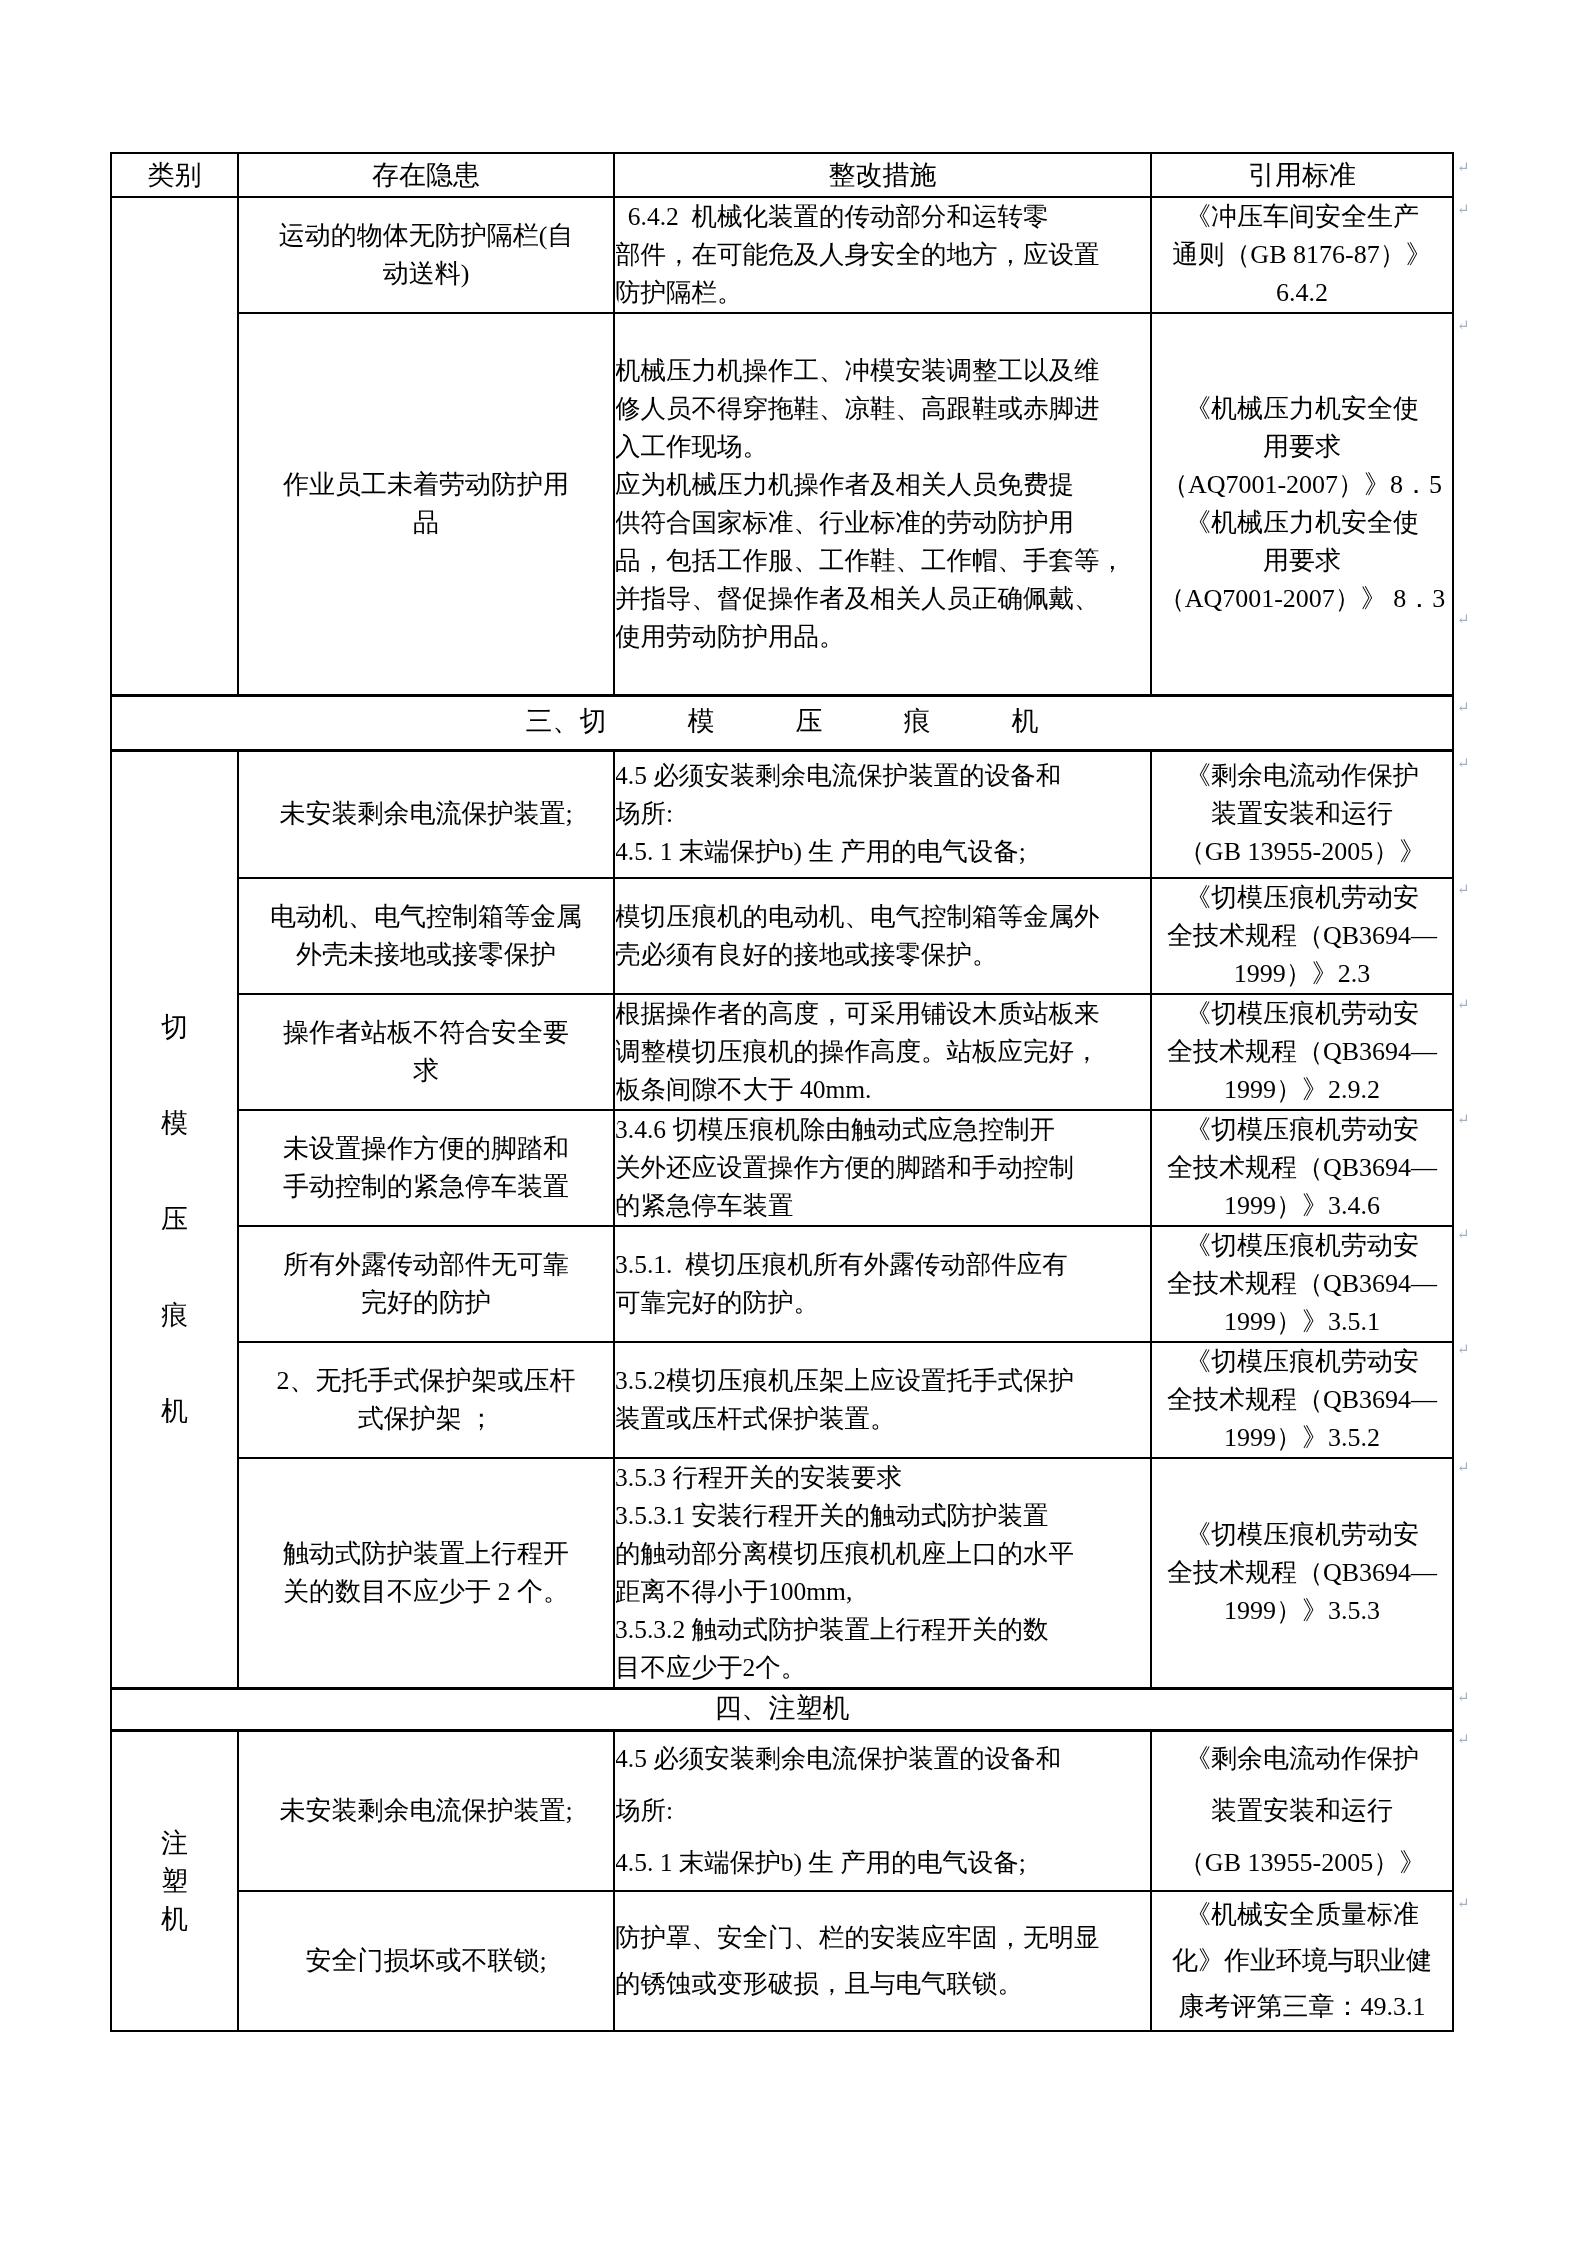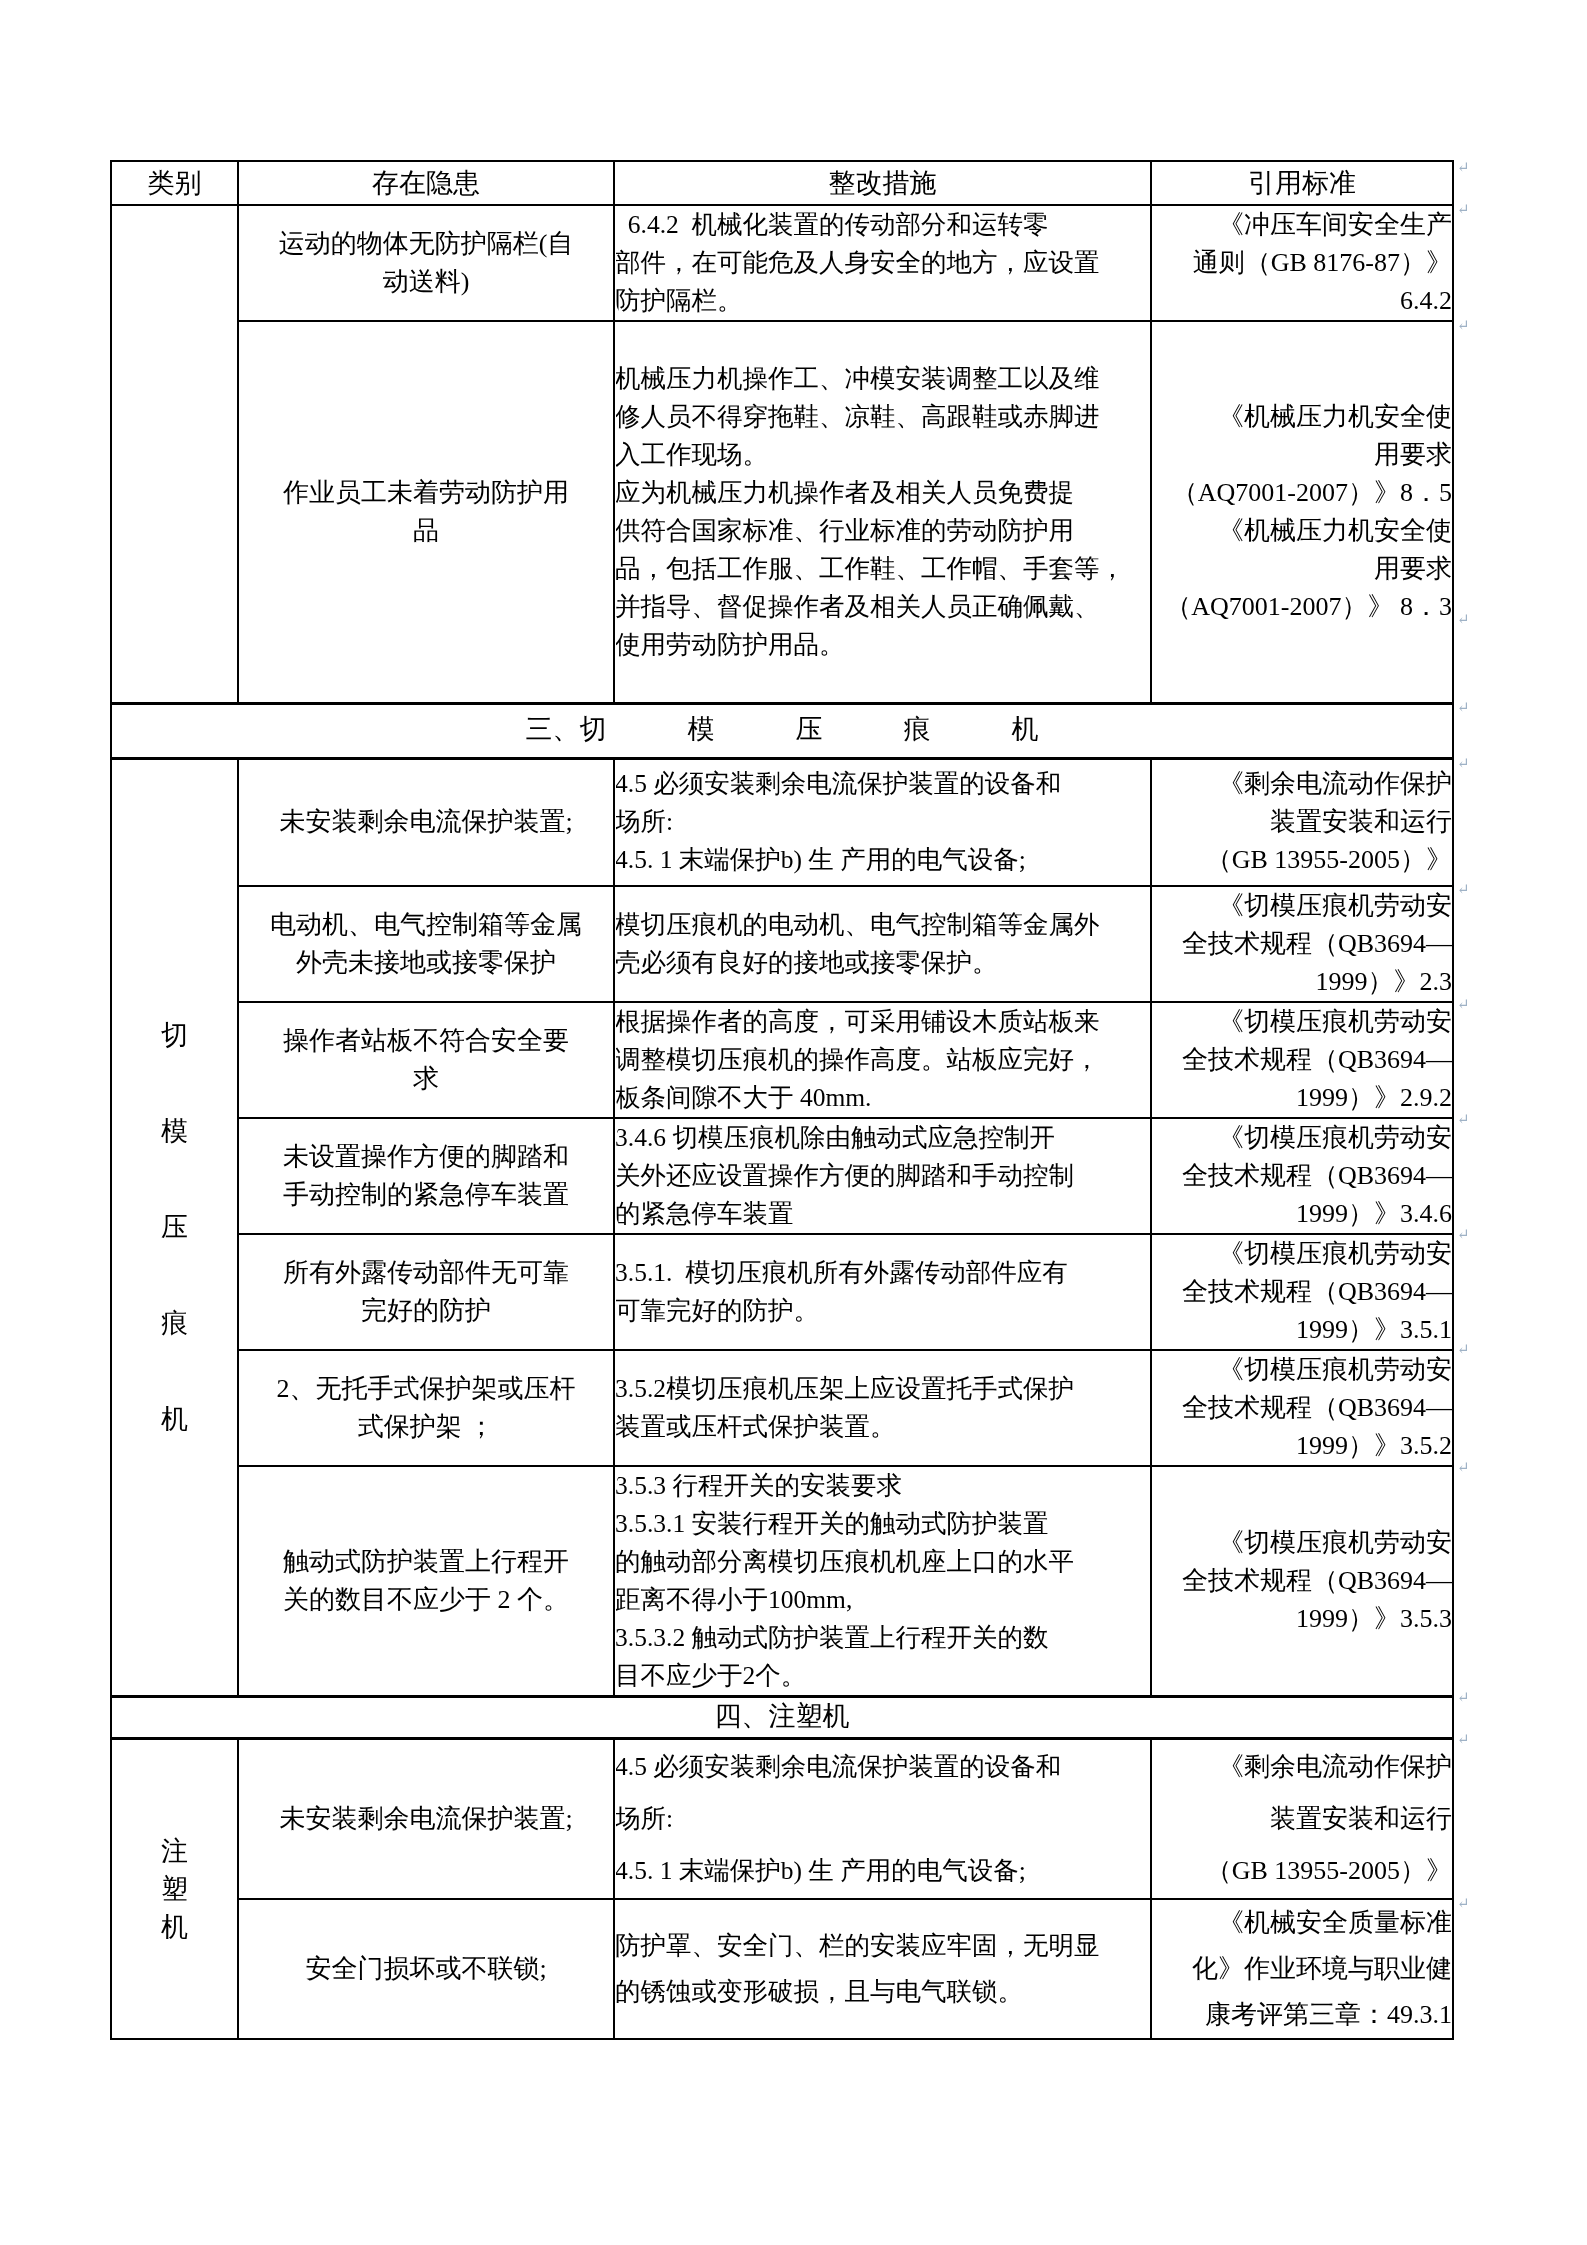--- a/index.html
+++ b/index.html
@@ -8,21 +8,21 @@
     width:1587px;
     height:2245px;
     background:#ffffff;
     font-family:"Liberation Serif","DejaVu Serif",serif;
     color:#000;
     overflow:hidden;
   }
   table.doc-table{
     position:absolute;
     left:110px;
-    top:160px;
+    top:152px;
     width:1342px;
     border-collapse:collapse;
     table-layout:fixed;
     font-size:26px;
     line-height:38px;
   }
   table.doc-table td{
     border:2px solid #000;
     vertical-align:middle;
     overflow:hidden;
@@ -59,21 +59,21 @@
     white-space:pre-wrap;
   }
   td.measure{
     text-align:left;
     padding:2px 4px 2px 9px;
     white-space:pre-wrap;
     font-size:25.5px;
     border-radius:20px;
   }
   td.standard{
-    text-align:right;
+    text-align:center;
     padding:2px 4px 2px 10px;
     white-space:pre-wrap;
   }
   .lh52{line-height:52px;}
   .lh46{line-height:46px;}
   .pmark{
     position:absolute;
     left:1457px;
     color:#9fb2c6;
     font-size:15px;

